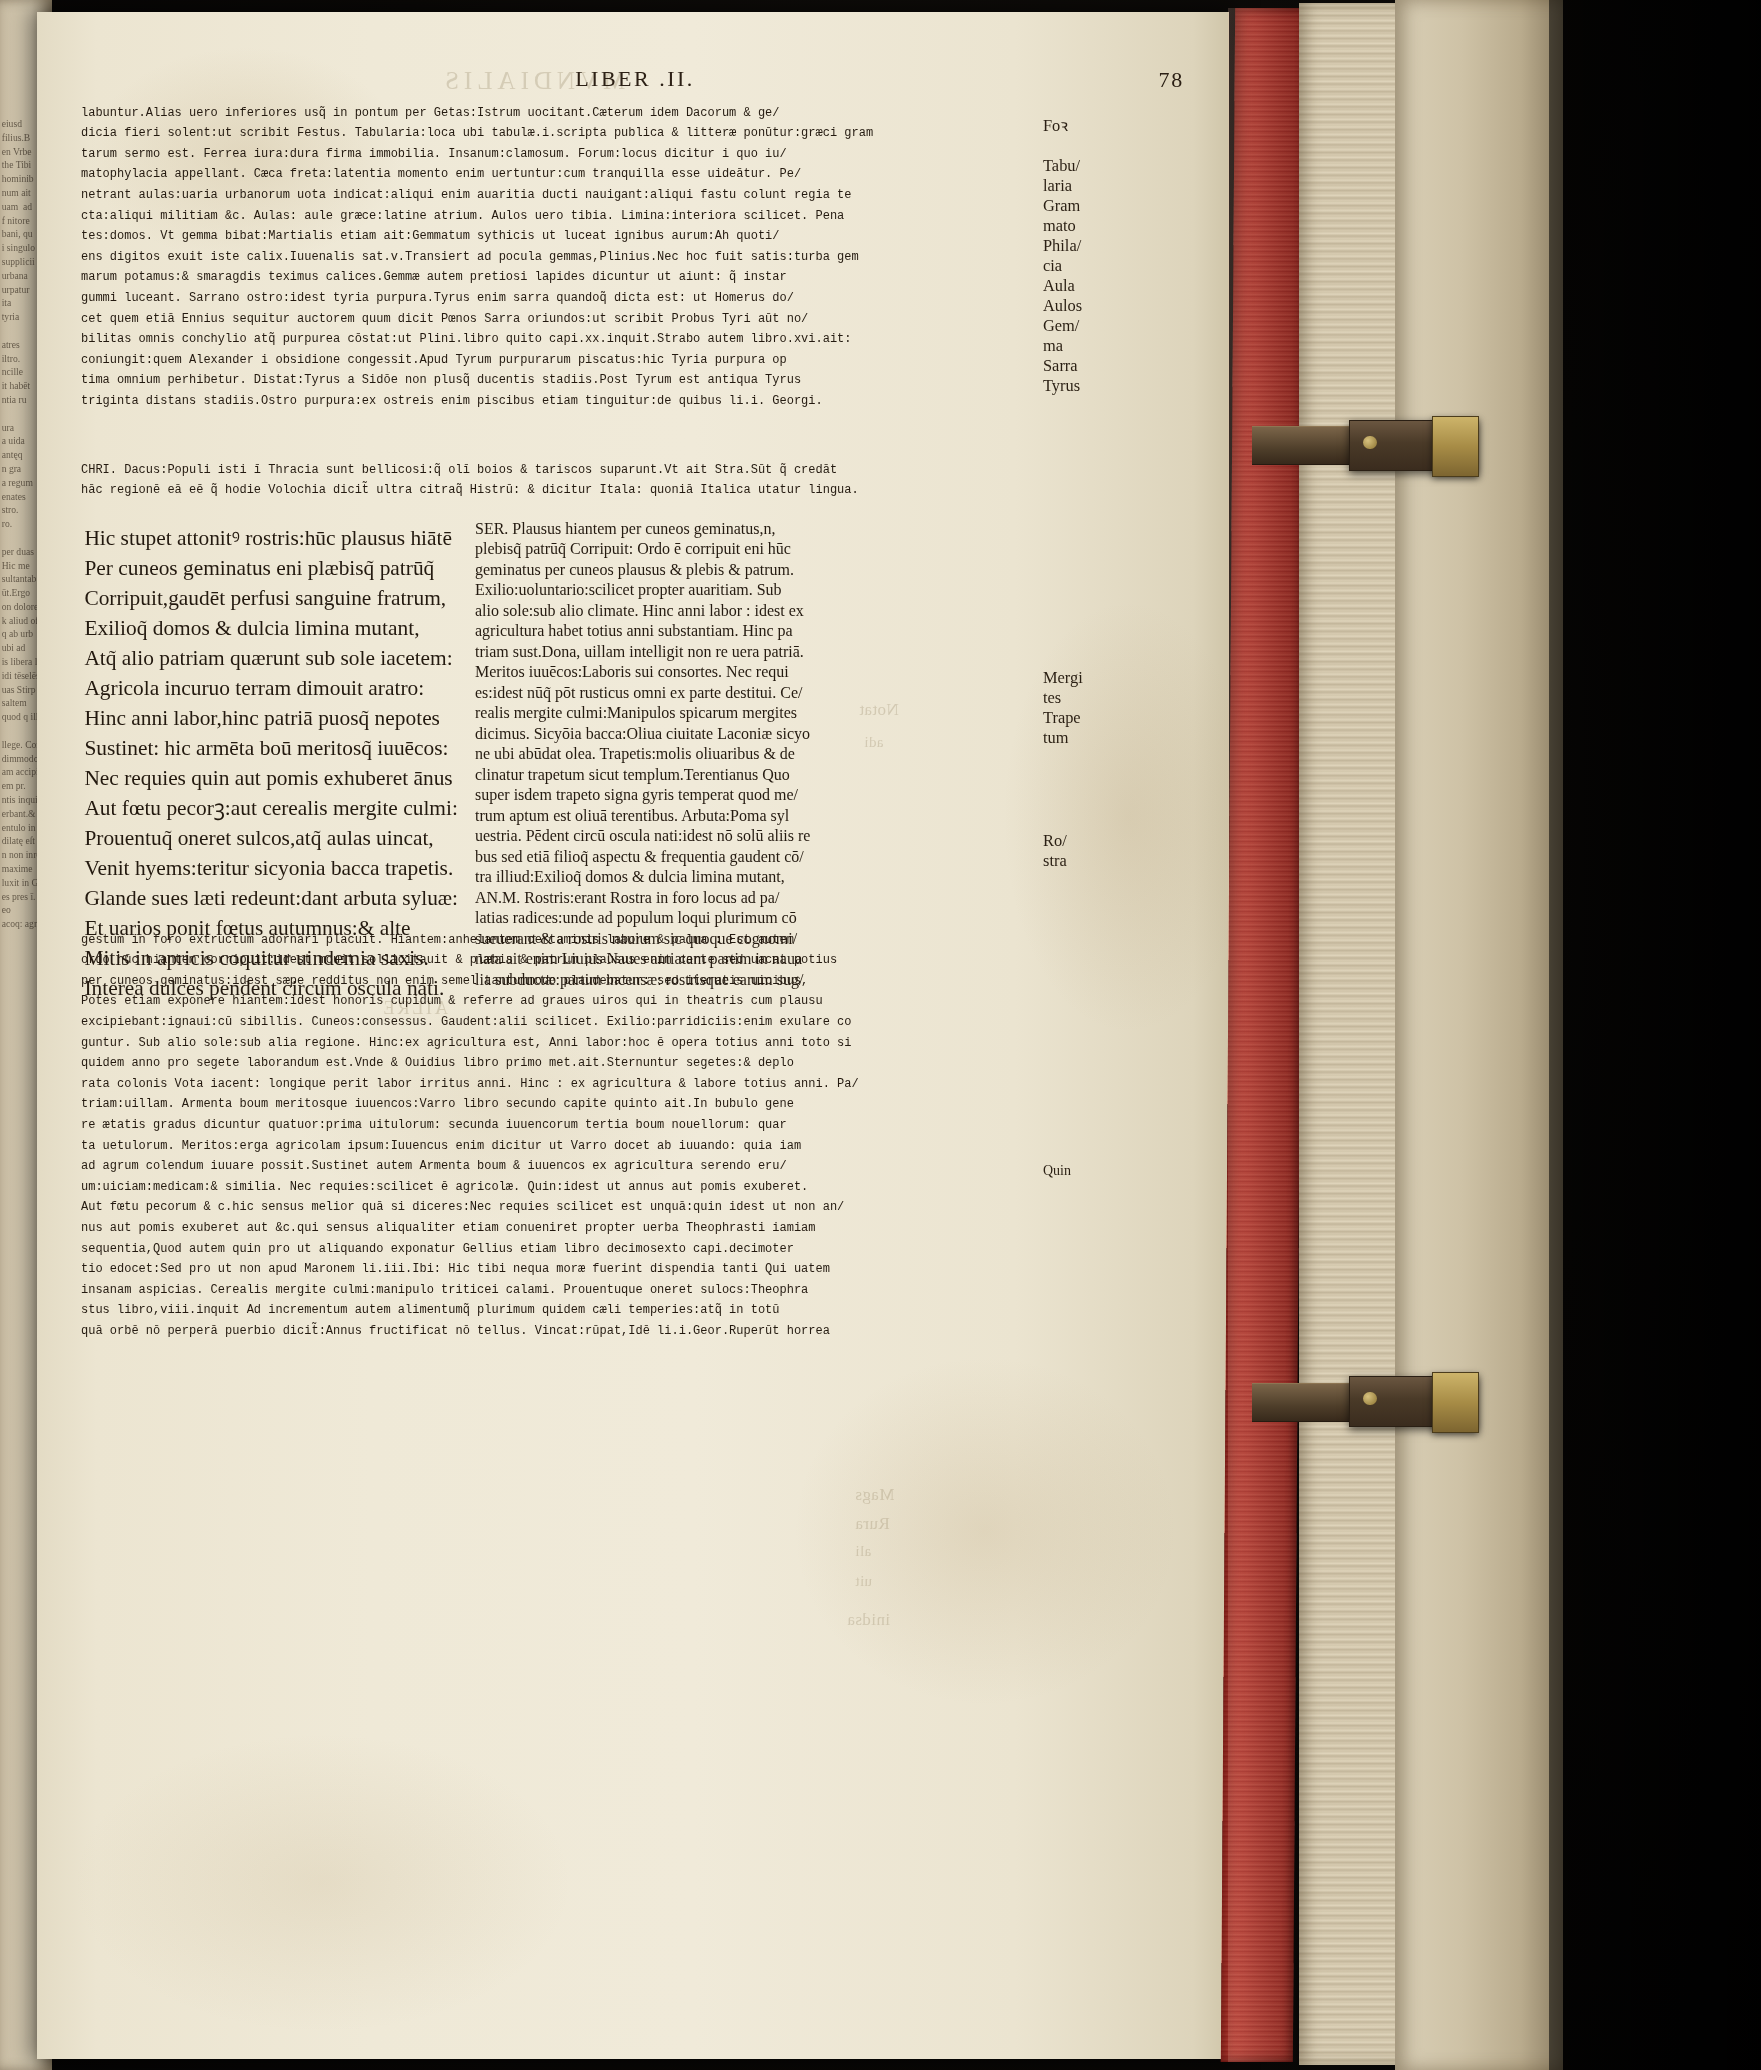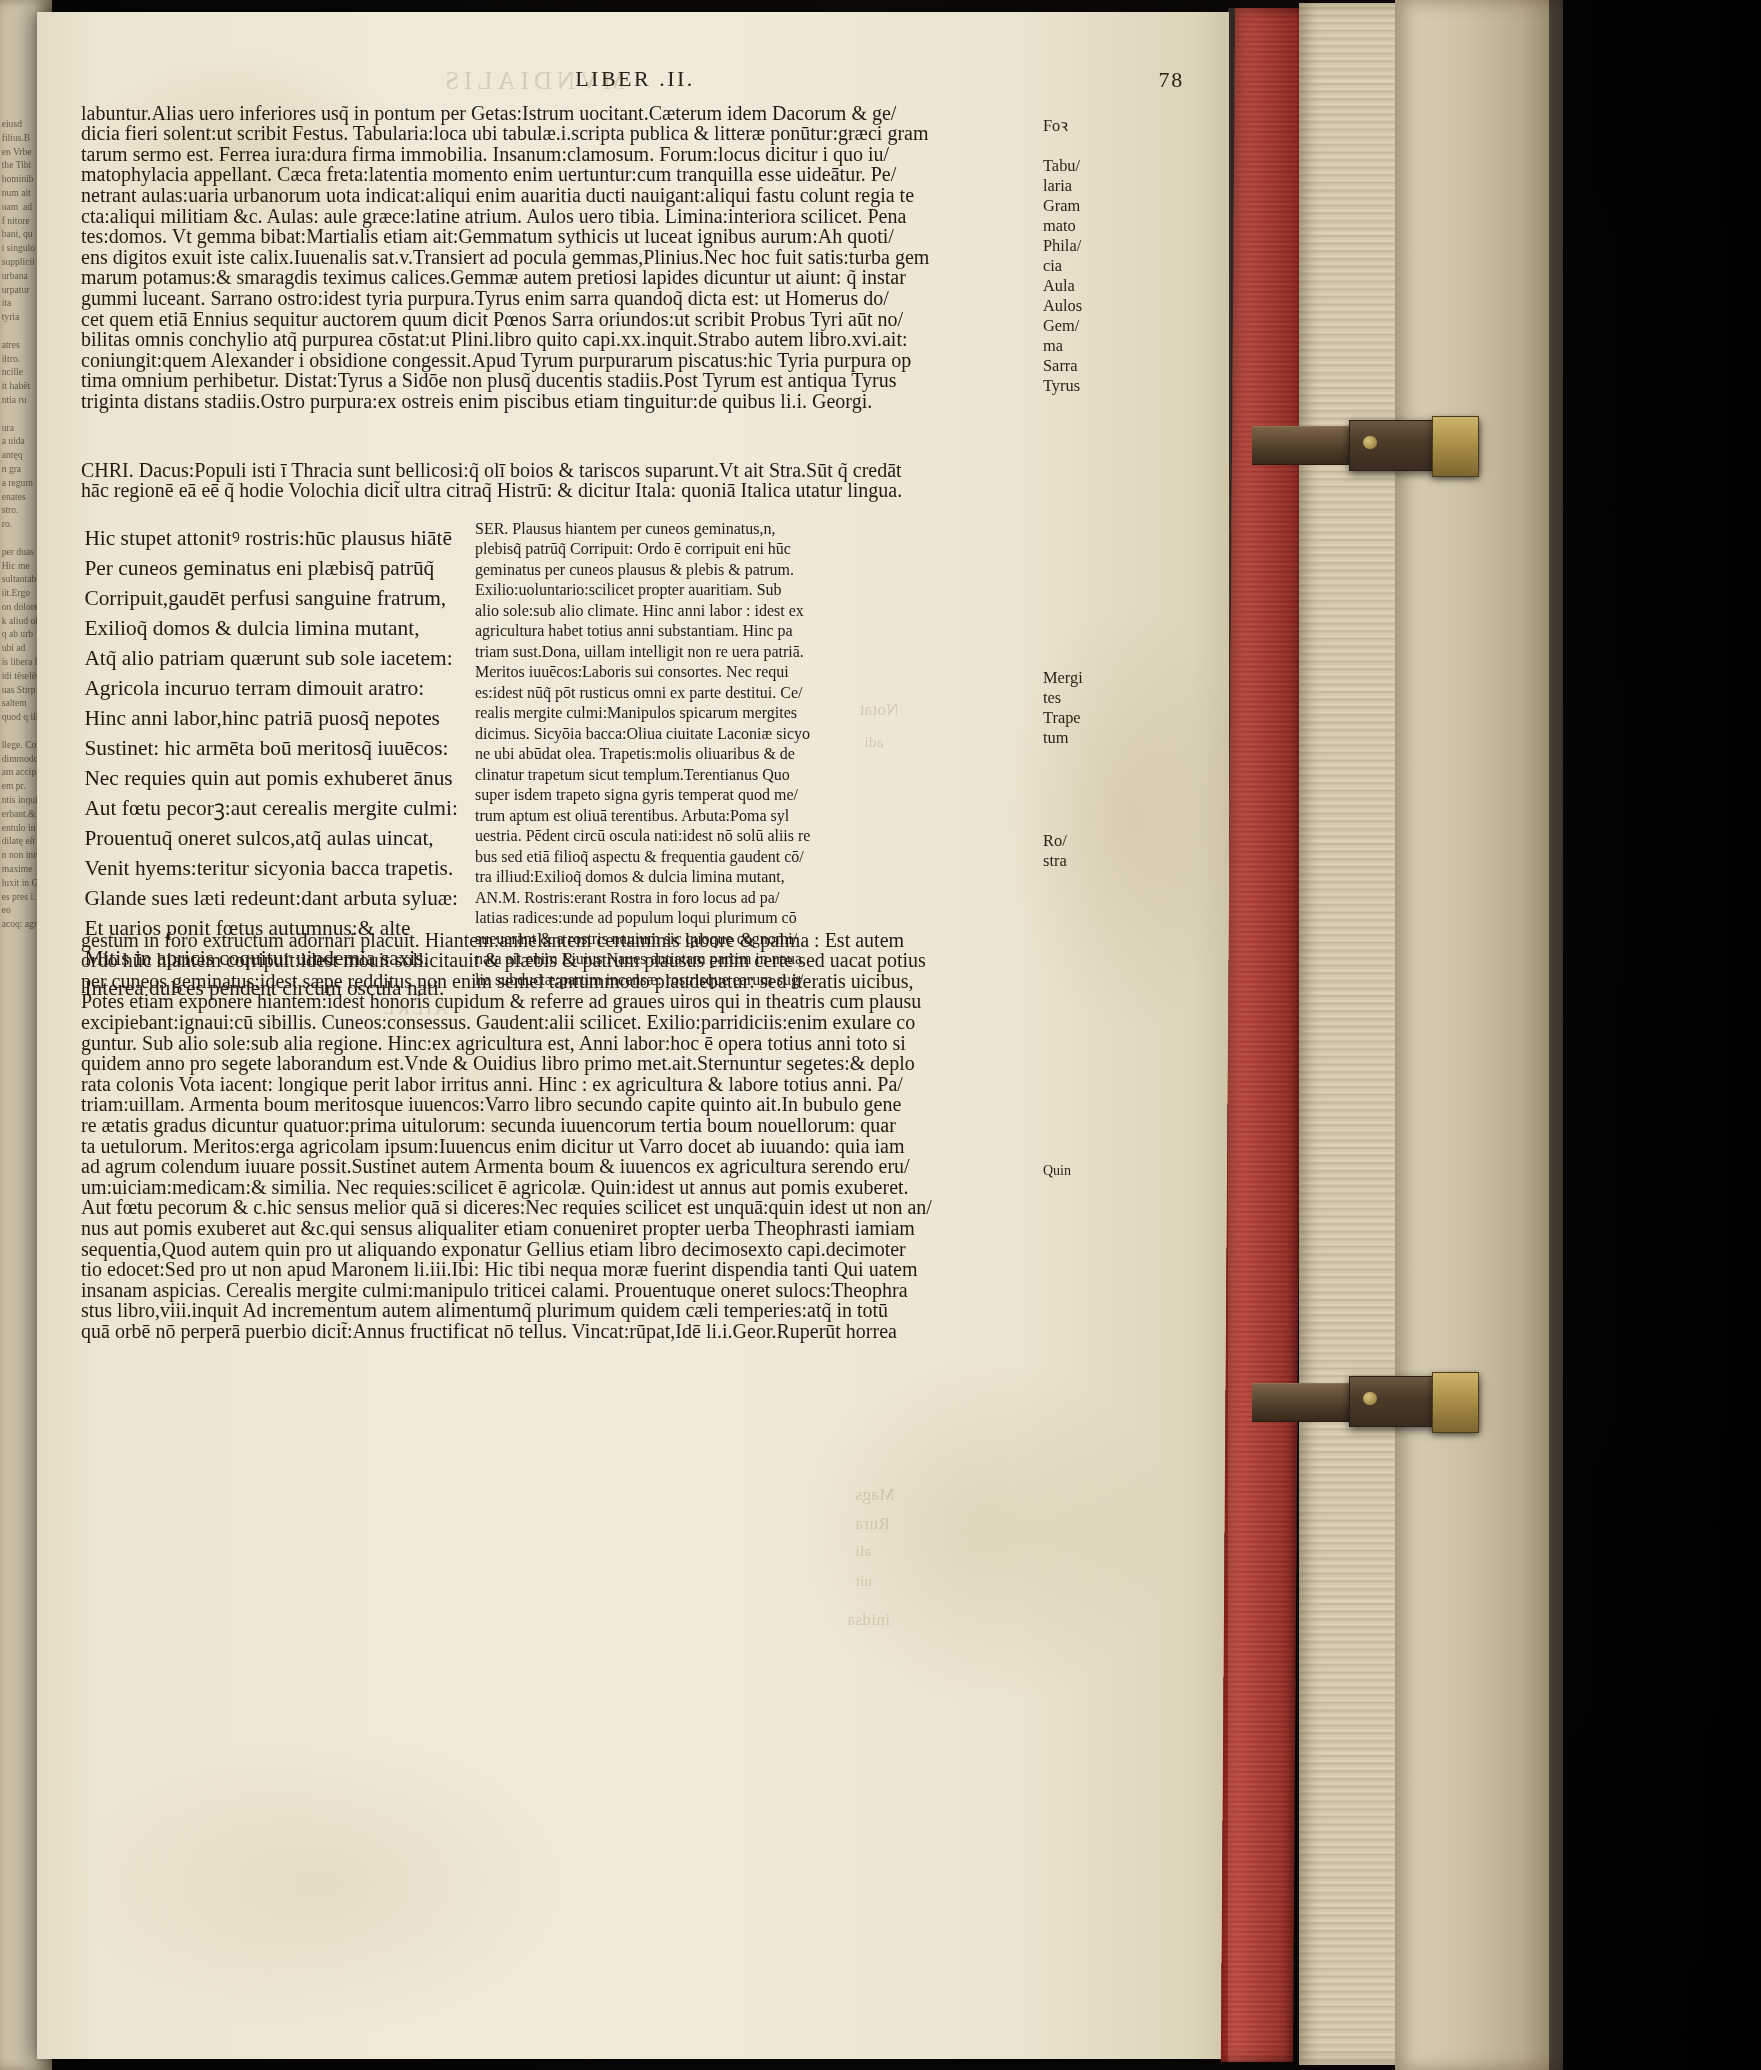--- a/index.html
+++ b/index.html
@@ -112,25 +112,25 @@
     right: 5px;
     top: 1.7px;
     font-size: 22px;
     letter-spacing: 1.7px;
     color: #2c2015;
     font-family: Liberation Serif, serif;
   }
 
   
   .block {
-    font-size: 20px;
+    font-size: 12px;
     line-height: 20.6px;
     color: #241a10;
     text-align: justify;
-    font-family: Liberation Serif, serif;
+    font-family: Liberation Mono, monospace;
     hyphens: none;
   }
   .block p { margin: 0; }
 
   .seg-top { position: absolute; left: 0; top: 37px; width: 946px; }
   .seg-chri { position: absolute; left: 0; top: 394px; width: 946px; }
 
   
   .verse {
     position: absolute;

